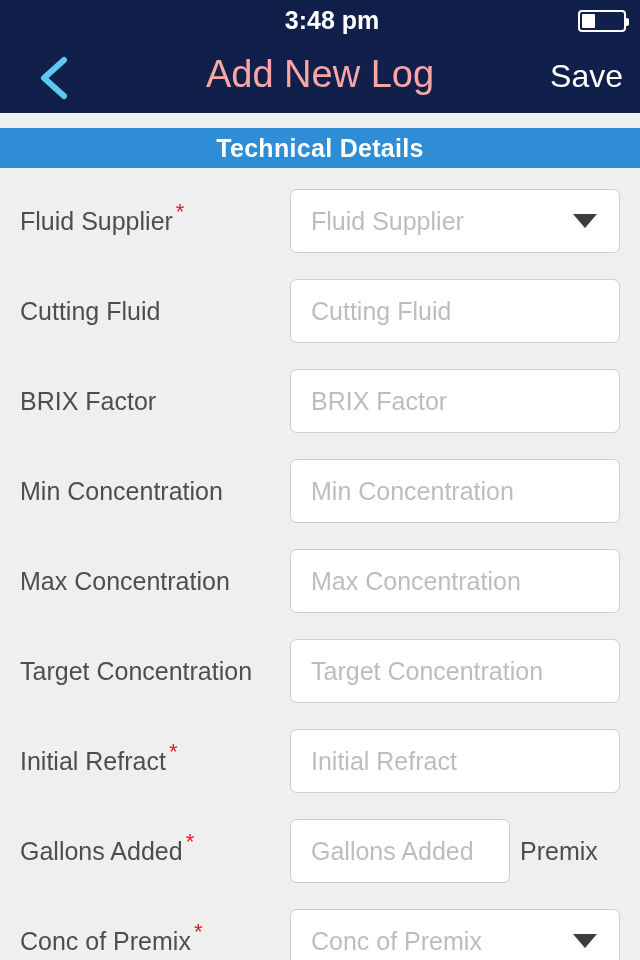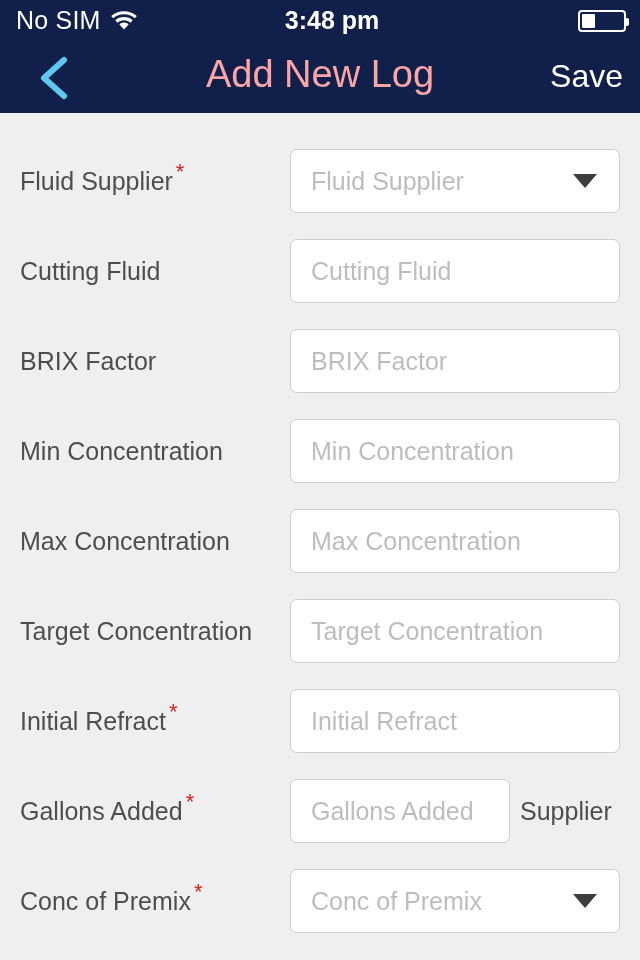--- a/index.html
+++ b/index.html
@@ -261,30 +261,20 @@
   }
 </style>
 </head>
 <body>
 
 <div id="screen">
 
   <div class="navbar">
 
     <div class="statusbar">
-      <div class="status-left">
-        <span class="status-carrier">No SIM</span>
-        <span class="wifi-icon">
-          <svg width="28" height="21" viewBox="0 0 28 21">
-            <path d="M14 2.2C9.1 2.2 4.6 4.0 1.2 7.0L3.2 9.3C6.1 6.7 9.9 5.2 14 5.2s7.9 1.5 10.8 4.1l2.0-2.3C23.4 4.0 18.9 2.2 14 2.2z" fill="#ffffff"></path>
-            <path d="M14 8.1c-3.3 0-6.4 1.2-8.7 3.2l2.1 2.4c1.8-1.5 4.1-2.4 6.6-2.4s4.8 0.9 6.6 2.4l2.1-2.4C20.4 9.3 17.3 8.1 14 8.1z" fill="#ffffff"></path>
-            <path d="M14 13.6c-1.8 0-3.4 0.7-4.6 1.8L14 20.4l4.6-5.0C17.4 14.3 15.8 13.6 14 13.6z" fill="#ffffff"></path>
-          </svg>
-        </span>
-      </div>
 
       <div class="status-time">3:48 pm</div>
 
       <div class="status-right">
         <div class="battery">
           <div class="battery-fill" id="battery-fill" style="width: 33%;"></div>
           <div class="battery-cap"></div>
         </div>
       </div>
     </div>
@@ -296,20 +286,23 @@
         </svg>
       </div>
       <div class="nav-title">Add New Log</div>
       <div class="save-button">Save</div>
     </div>
 
   </div>
 
   <div class="section-gap"></div>
 
+  <div class="section-header">
+    <span class="section-header-text">Technical  Details</span>
+  </div>
 
   <div class="form" id="form-container">
       <div class="form-row">
         <div class="row-label">
           <span>Fluid Supplier</span>
           <span class="req-star">*</span>
         </div>
         <div class="field-wrap">
           <div class="field-box select">
             <span class="field-text">Fluid Supplier</span>
@@ -381,21 +374,21 @@
       <div class="form-row">
         <div class="row-label">
           <span>Gallons Added</span>
           <span class="req-star">*</span>
         </div>
         <div class="field-wrap narrow">
           <div class="field-box">
             <span class="field-text">Gallons Added</span>
           </div>
         </div>
-        <div class="unit-suffix">Supplier</div>
+        <div class="unit-suffix">Premix</div>
       </div>
       <div class="form-row">
         <div class="row-label">
           <span>Conc of Premix</span>
           <span class="req-star">*</span>
         </div>
         <div class="field-wrap">
           <div class="field-box select">
             <span class="field-text">Conc of Premix</span>
             <span class="caret"></span>

